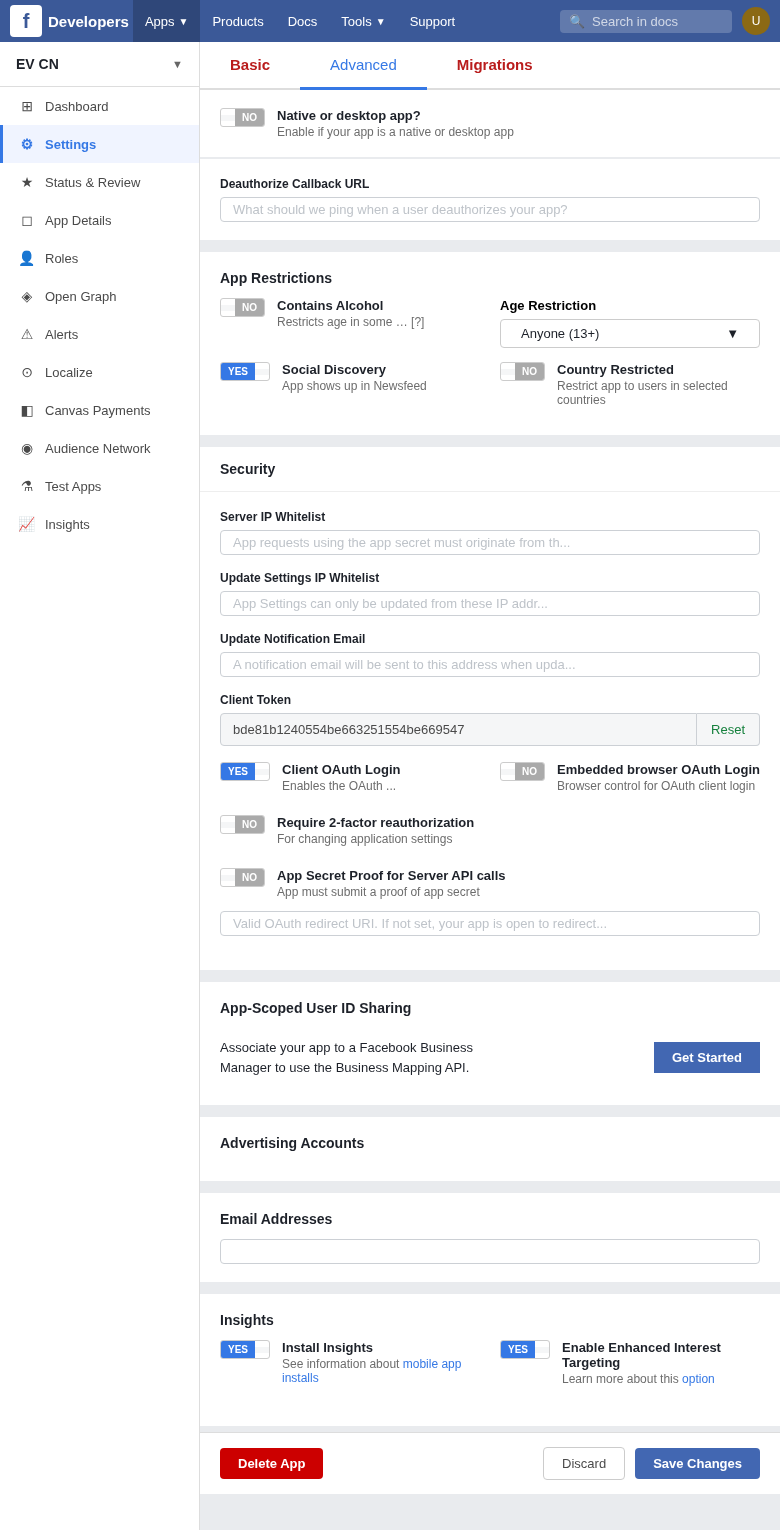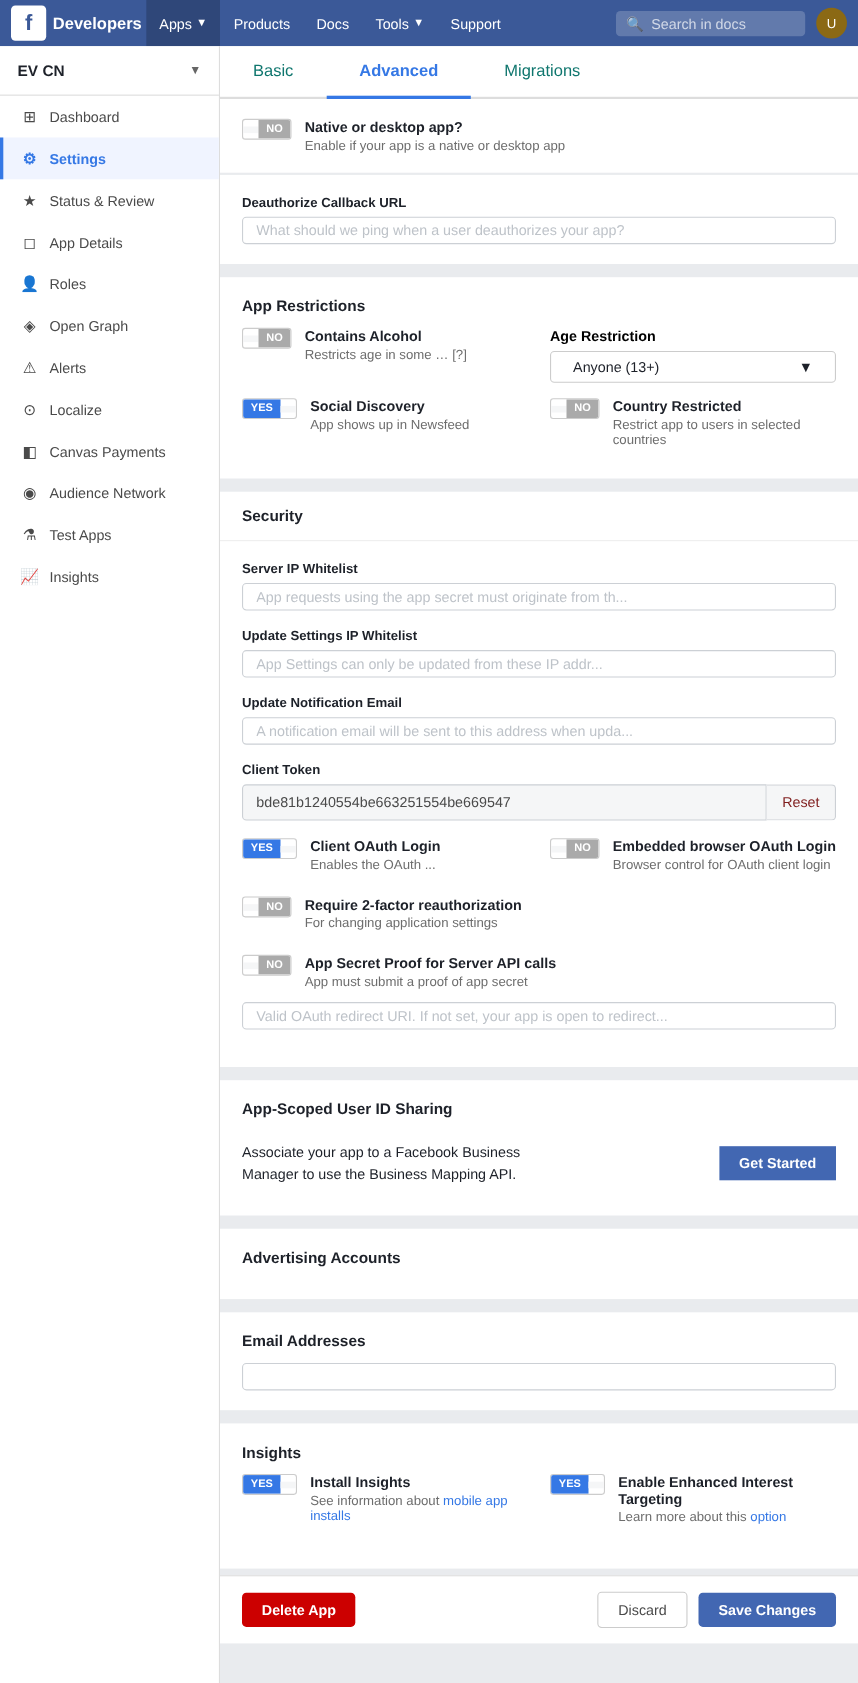--- a/index.html
+++ b/index.html
@@ -42,23 +42,23 @@
     }
     .sidebar-item.active { color: #3578e5; border-left: 3px solid #3578e5; background: #f0f4ff; font-weight: 600; }
     .sidebar-icon { width: 16px; height: 16px; display: flex; align-items: center; justify-content: center; font-size: 14px; flex-shrink: 0; }
 
     
     .main { flex: 1; padding: 0; }
     .tabs-bar {
       background: #fff; display: flex; border-bottom: 2px solid #ddd;
     }
     .tab {
-      padding: 14px 30px; cursor: pointer; font-size: 15px; color: #0f766e; font-weight: 400; border-bottom: 3px solid transparent; margin-bottom: -2px;
-    }
-    .tab.active { color: #3578e5; border-bottom: 3px solid #3578e5; font-weight: 700; }
+      padding: 14px 30px; cursor: pointer; font-size: 15px; color: #b91c1c; font-weight: 700; border-bottom: 3px solid transparent; margin-bottom: -2px;
+    }
+    .tab.active { color: #3578e5; border-bottom: 3px solid #3578e5; font-weight: 400; }
 
     .content-area { padding: 0; }
 
     .section { background: #fff; margin-bottom: 6px; padding: 18px 20px; }
     .section-title { font-size: 14px; font-weight: 600; color: #1d2129; margin-bottom: 12px; }
 
     
     .toggle-row { display: flex; align-items: flex-start; gap: 12px; margin-bottom: 10px; }
     .toggle {
       display: flex; align-items: center; border: 1px solid #ccc; border-radius: 3px; overflow: hidden; flex-shrink: 0; font-size: 10px; font-weight: 700; cursor: pointer;
@@ -78,21 +78,21 @@
     .field-label { font-size: 12px; font-weight: 700; color: #1d2129; margin-bottom: 6px; }
     .text-input {
       width: 100%; border: 1px solid #ccd0d5; border-radius: 4px; padding: 4px 12px; font-size: 13px; color: #1d2129; background: #fff; outline: none;
     }
     .text-input::placeholder { color: #bec3c9; }
     .text-input.read-only { background: #f5f6f7; color: #4a4a4a; }
 
     .input-with-btn { display: flex; gap: 0; }
     .input-with-btn .text-input { border-radius: 4px 0 0 4px; flex: 1; }
     .reset-btn {
-      padding: 8px 14px; background: #f5f6f7; border: 1px solid #ccd0d5; border-left: none; border-radius: 0 4px 4px 0; cursor: pointer; font-size: 13px; color: #7f1d1d; font-weight: 500;
+      padding: 8px 14px; background: #f5f6f7; border: 1px solid #ccd0d5; border-left: none; border-radius: 0 4px 4px 0; cursor: pointer; font-size: 13px; color: #15803d; font-weight: 500;
     }
 
     
     .two-col { display: flex; gap: 20px; margin-bottom: 12px; }
     .two-col > div { flex: 1; }
 
     
     .restriction-section { background: #fff; margin-bottom: 6px; padding: 18px 20px; }
     .restriction-row { display: flex; gap: 20px; margin-top: 12px; }
     .restriction-item { flex: 1; }

